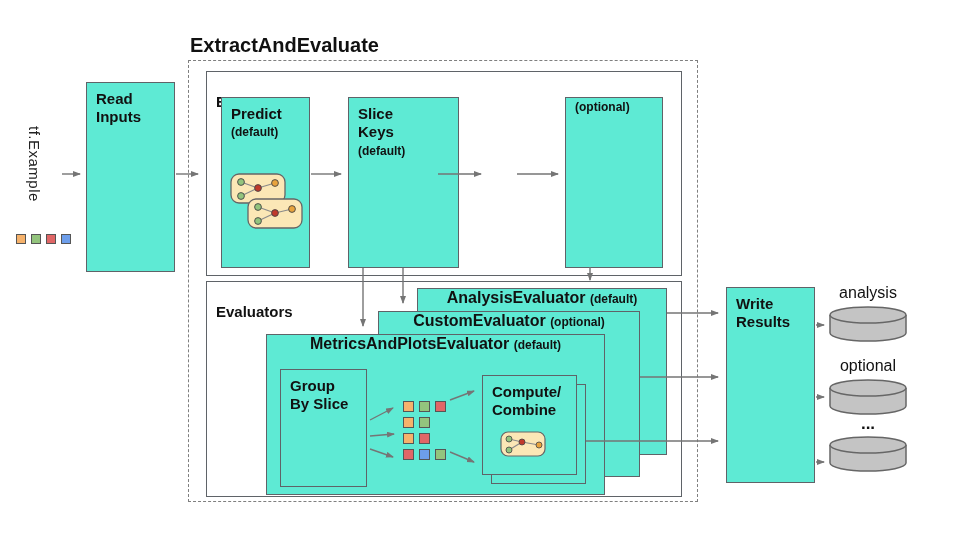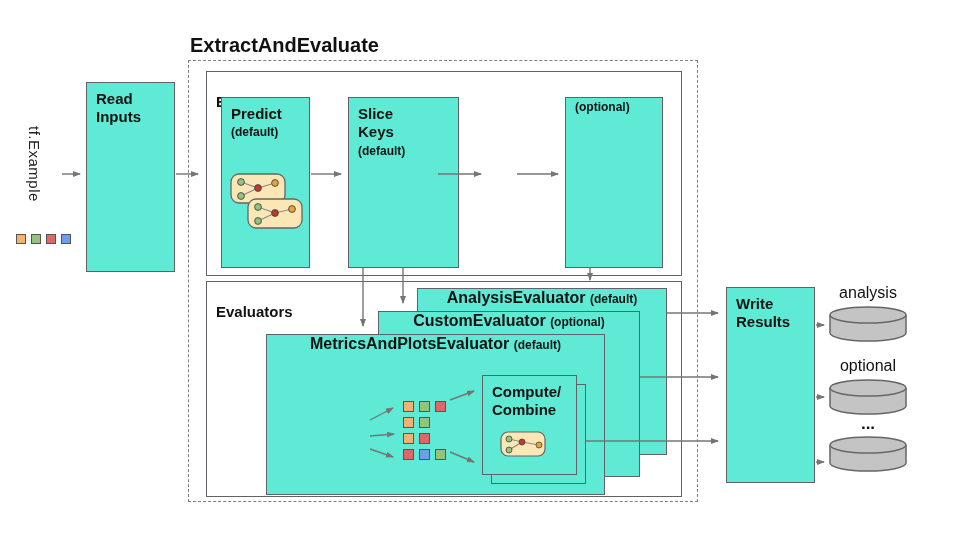--- a/index.html
+++ b/index.html
@@ -119,20 +119,24 @@
     </div>
   </div>
 
   <div class="box z4" style="left:266px;top:334px;width:339px;height:161px;">
     <div class="stitle">
       <span class="sname">MetricsAndPlotsEvaluator</span>
       <span class="squal">(default)</span>
     </div>
   </div>
 
+  <div class="box z5" style="left:280px;top:369px;width:87px;height:118px;">
+    <div class="bname">Group
+By Slice</div>
+  </div>
 
   <div class="abs sqgrid sq11 z5" style="left:403px;top:401px;">
     <div class="sqrow">
         <span class="sq" style="background: rgb(246, 178, 107);"></span>
         <span class="sq" style="background: rgb(147, 196, 125);"></span>
         <span class="sq" style="background: rgb(224, 102, 102);"></span>
       </div>
     <div class="sqrow">
         <span class="sq" style="background: rgb(246, 178, 107);"></span>
         <span class="sq" style="background: rgb(147, 196, 125);"></span>

